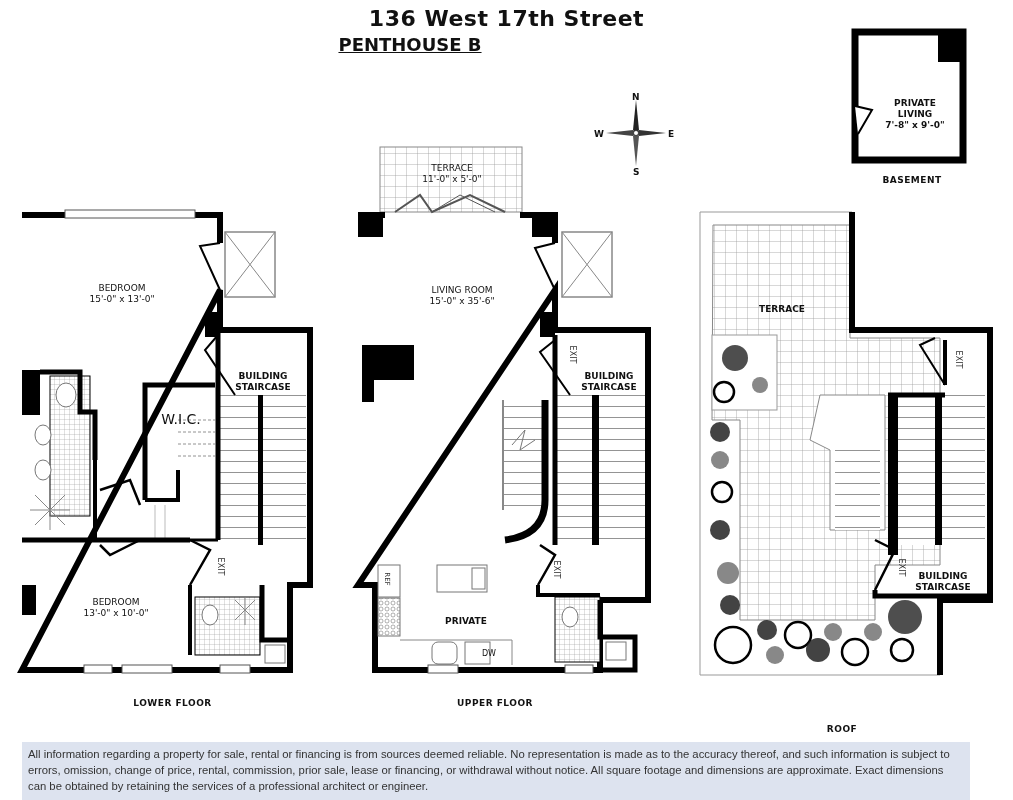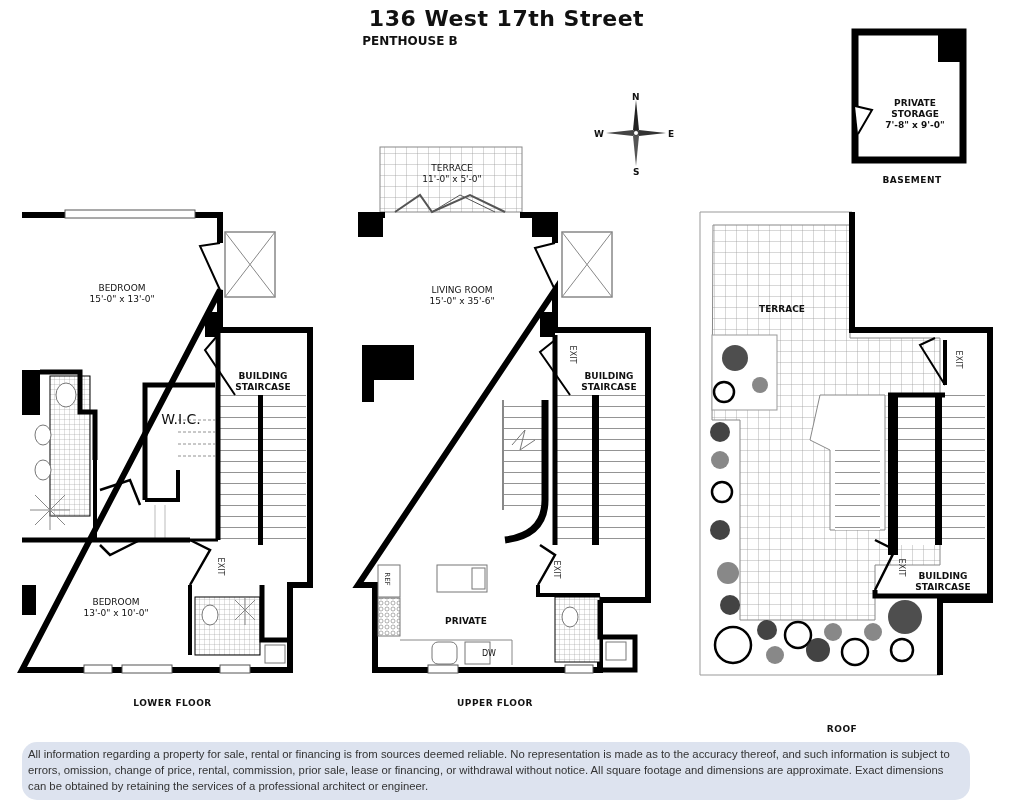--- a/index.html
+++ b/index.html
@@ -8,39 +8,39 @@
     background: #ffffff;
     font-family: "DejaVu Sans", sans-serif;
     color: #111;
   }
   .title {
     position: absolute; left: 0; width: 1013px; top: 6px;
     text-align: center; font-size: 22px; font-weight: bold; letter-spacing: 0.5px;
   }
   .subtitle {
     position: absolute; left: 0; width: 820px; top: 34px;
-    text-align: center; font-size: 12px; font-weight: bold;
+    text-align: center; font-size: 18px; font-weight: bold; text-decoration: underline;
   }
   svg.plan { position: absolute; left: 0; top: 0; }
   .lbl {
     position: absolute; font-family: "DejaVu Sans", sans-serif;
     font-size: 9px; text-align: center; line-height: 11px; color: #111;
     white-space: nowrap; transform: translateX(-50%);
   }
   .lbl.bold { font-weight: bold; font-size: 9px; margin-top: 16px; }
   .vlbl {
     position: absolute; font-size: 8px; color: #333; transform: rotate(90deg);
     transform-origin: center; white-space: nowrap;
   }
   .floor-cap { position: absolute; font-size: 9px; font-weight: bold; transform: translateX(-50%); letter-spacing: 0.5px; }
   .compass-l { position: absolute; font-size: 9px; font-weight: bold; }
   .disclaimer {
     position: absolute; left: 22px; top: 742px; width: 948px; height: 58px;
     background: #dde3ef; padding: 4px 6px 0 6px; box-sizing: border-box;
-    font-family: "Liberation Sans", sans-serif; font-size: 11.3px; line-height: 16px; color: #333; border-radius: 15px;
+    font-family: "Liberation Sans", sans-serif; font-size: 11.3px; line-height: 16px; color: #333;
   }
 </style>
 </head>
 <body>
 
 <div class="title">136 West 17th Street</div>
 <div class="subtitle">PENTHOUSE B</div>
 
 <svg class="plan" width="1013" height="800" viewBox="0 0 1013 800">
   <defs>
@@ -224,21 +224,21 @@
   </g>
 </svg>
 
 <span class="compass-l" style="left:632px;top:92px;">N</span>
 <span class="compass-l" style="left:633px;top:167px;">S</span>
 <span class="compass-l" style="left:668px;top:129px;">E</span>
 <span class="compass-l" style="left:594px;top:129px;">W</span>
 
 <div class="lbl bold" style="left:915px;top:82px;">
   <div>PRIVATE</div>
-  <div>STORAGE</div>
+  <div>LIVING</div>
   <div>7'-8" x 9'-0"</div>
 </div>
 <div class="floor-cap" style="left:912px;top:175px;">BASEMENT</div>
 
 <div class="lbl" style="left:122px;top:283px;">
   <div>BEDROOM</div>
   <div>15'-0" x 13'-0"</div>
 </div>
 <div class="lbl bold" style="left:263px;top:355px;">
   <div>BUILDING</div>

